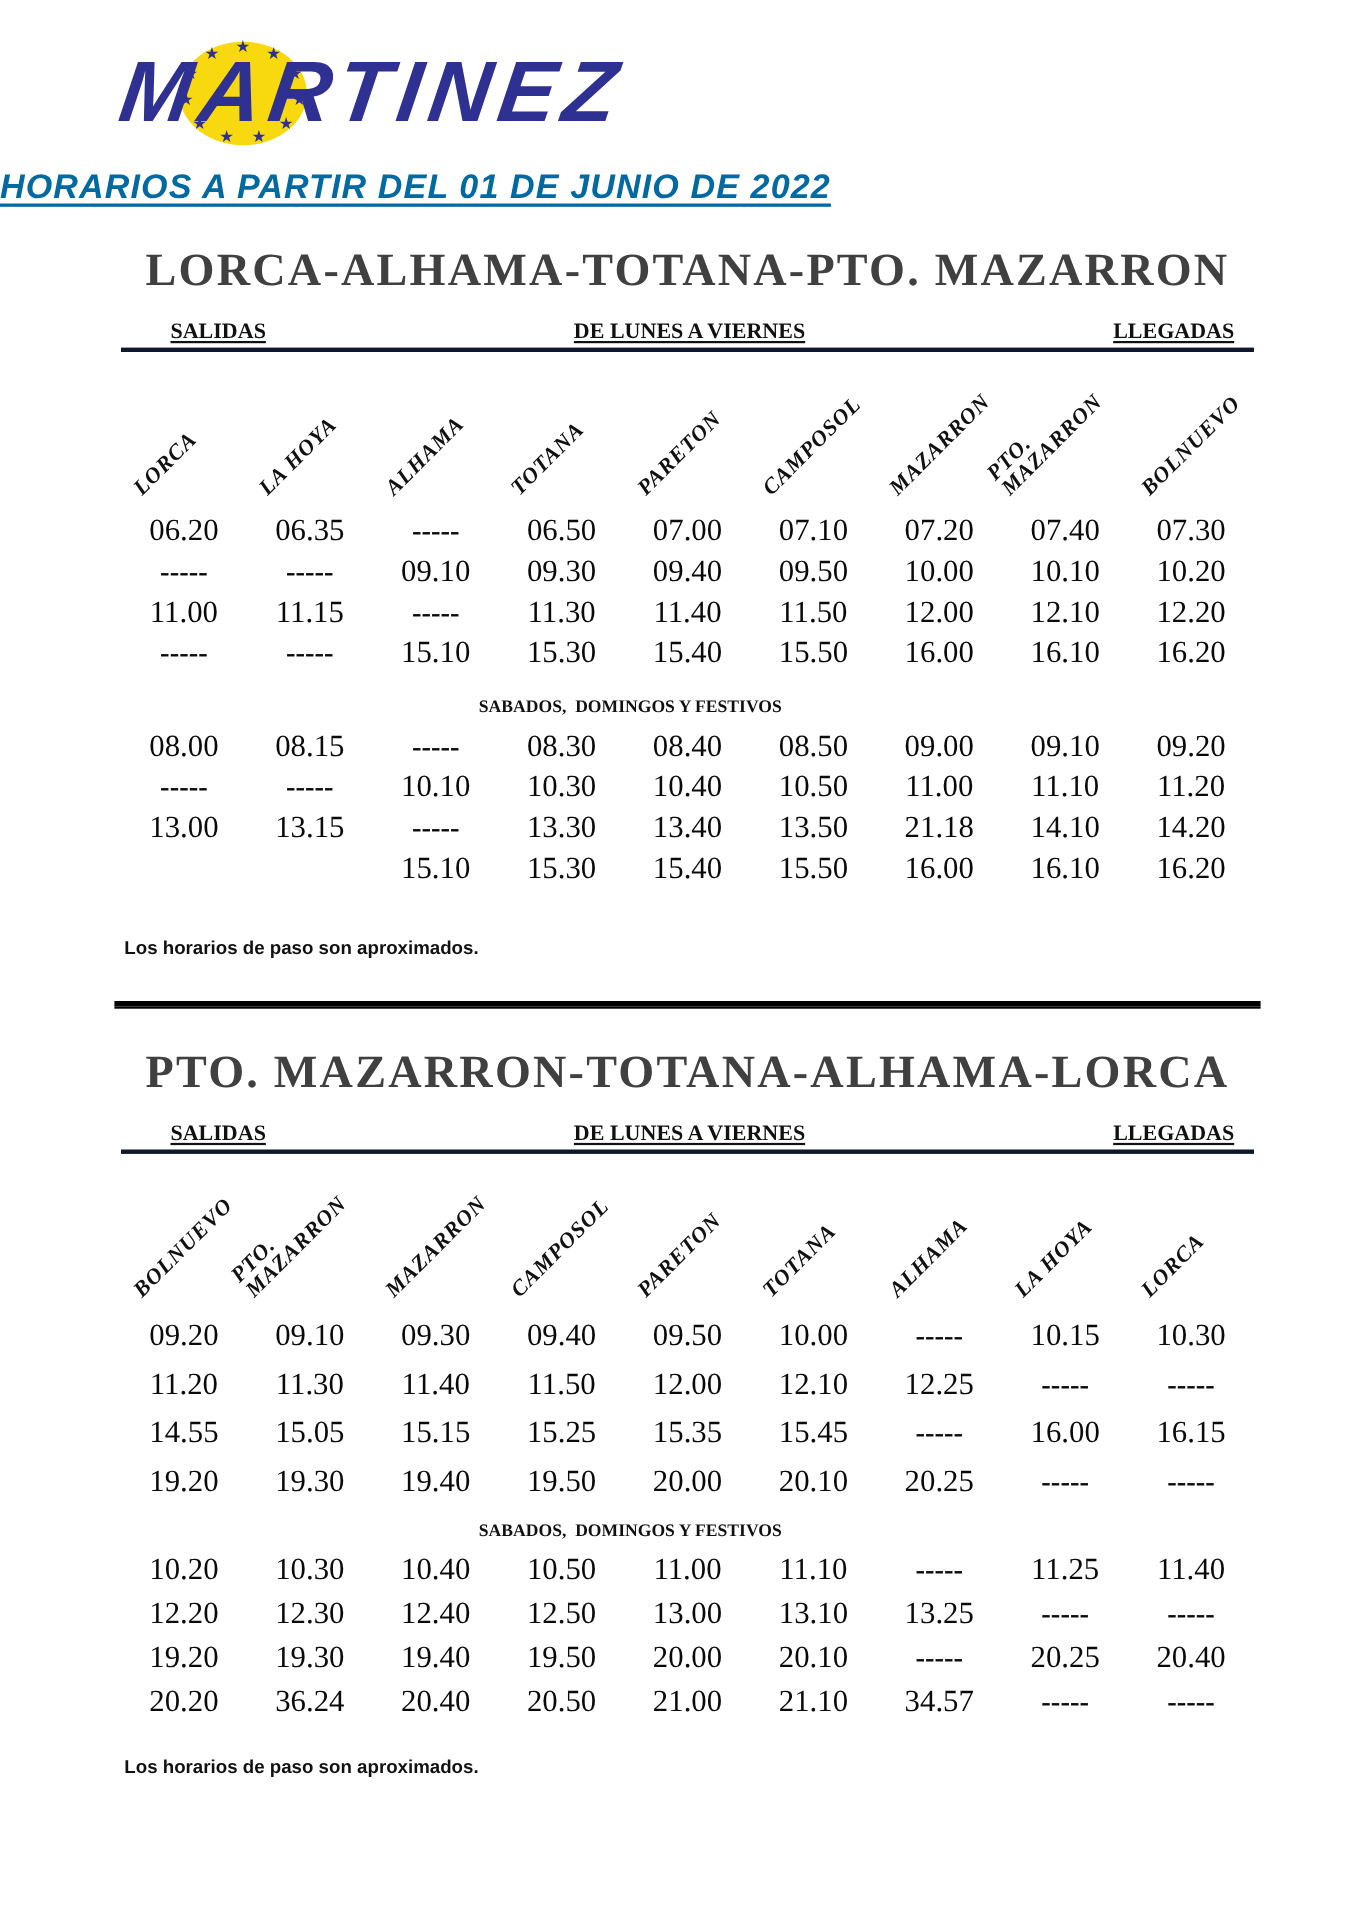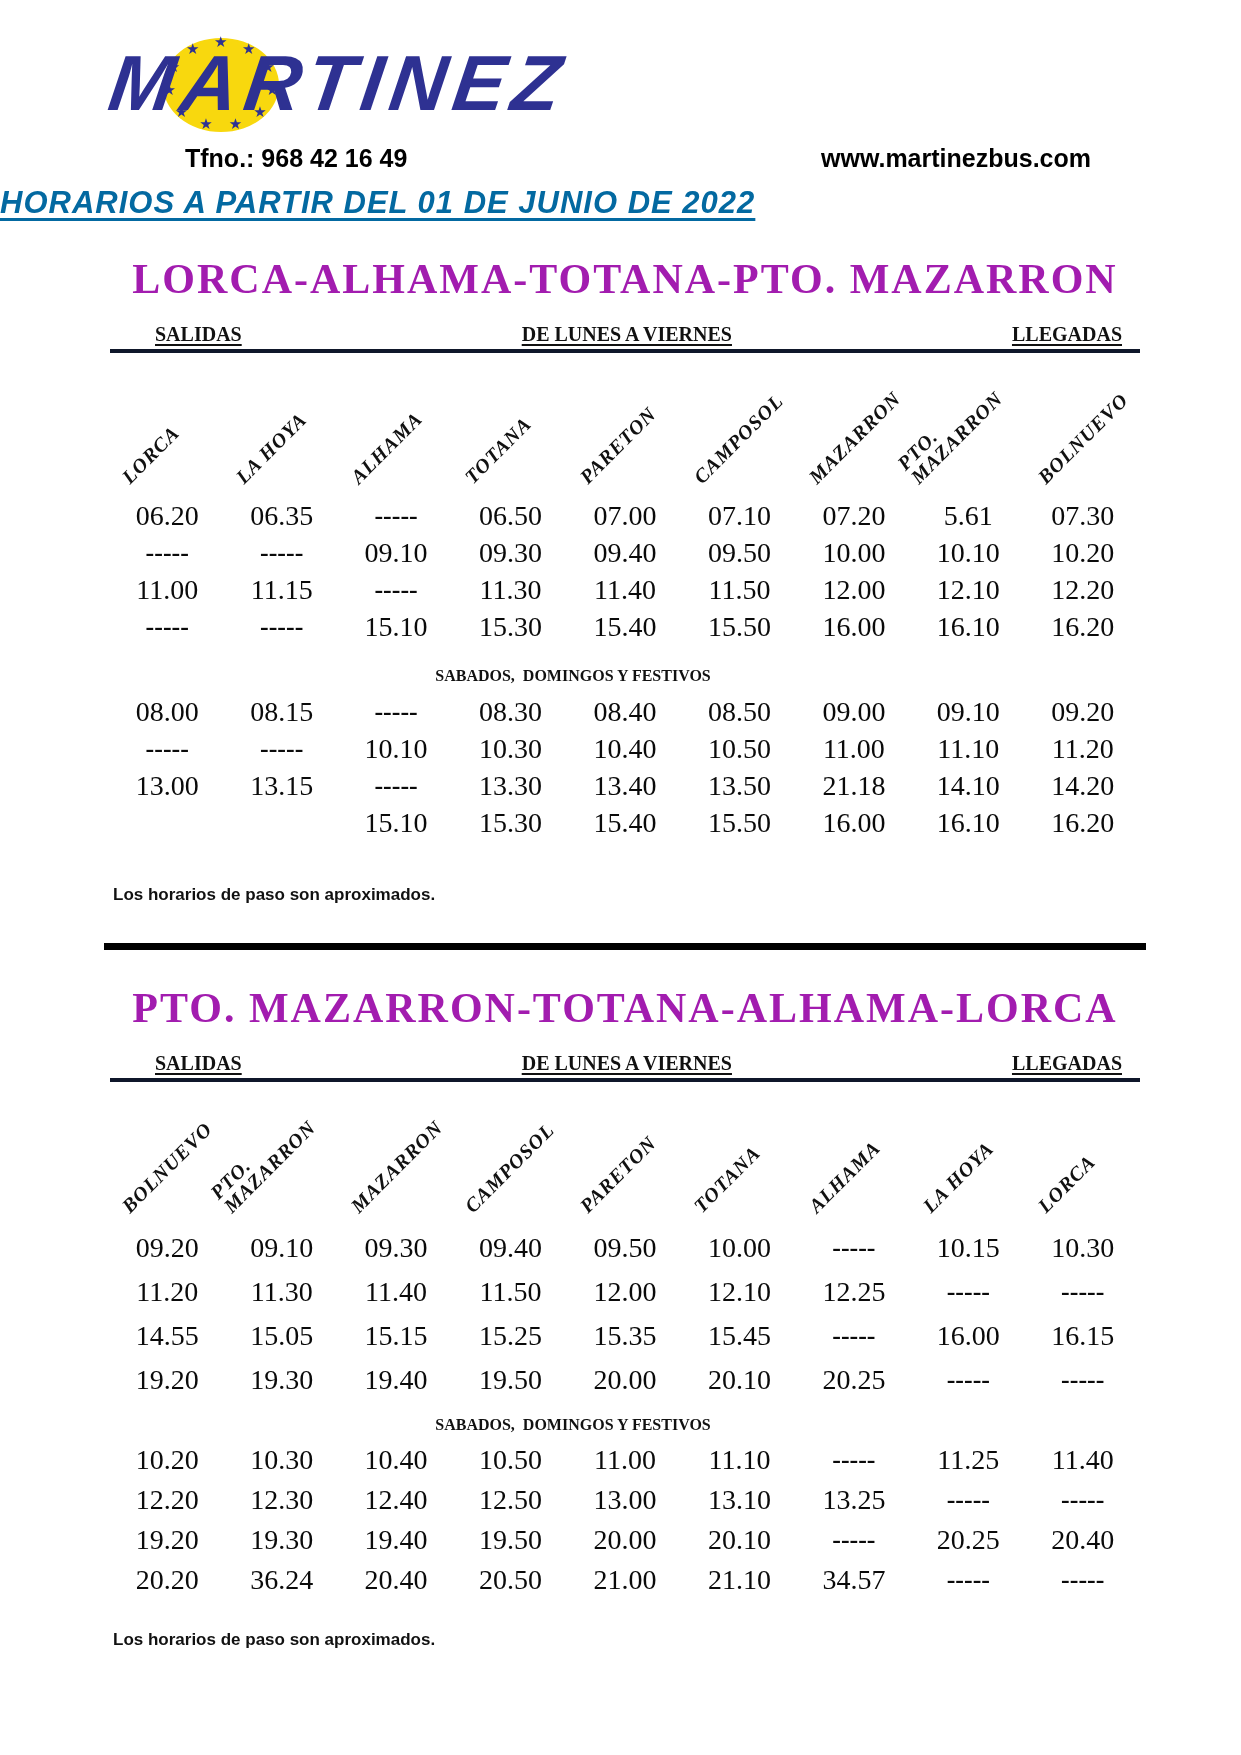--- a/index.html
+++ b/index.html
@@ -56,21 +56,21 @@
     text-decoration-thickness:3px;
     letter-spacing:1px;
   }
 
   
   .tt { margin-left:110px; width:1030px; }
   .tt-title {
     text-align:center;
     font-weight:bold; font-size:42px;
     letter-spacing:2px;
-    color:#a21caf;
+    color:#404040;
     margin-top:34px;
     white-space:nowrap;
   }
   .hdr-bar {
     display:flex; justify-content:space-between; align-items:flex-end;
     border-bottom:4px solid #0f172a;
     padding:0 18px 3px 45px;
     margin-top:20px;
     font-weight:bold; font-size:20px;
   }
@@ -130,24 +130,20 @@
         <span class="eu-star" style="left: 65.6501px; top: 79.2987px; color: rgb(46, 49, 146);">★</span>
         <span class="eu-star" style="left: 36.3499px; top: 79.2987px; color: rgb(46, 49, 146);">★</span>
         <span class="eu-star" style="left: 11.701px; top: 66.5042px; color: rgb(46, 49, 146);">★</span>
         <span class="eu-star" style="left: -0.470715px; top: 44.9772px; color: rgb(46, 49, 146);">★</span>
         <span class="eu-star" style="left: 3.69914px; top: 21.5526px; color: rgb(46, 49, 146);">★</span>
         <span class="eu-star" style="left: 22.8867px; top: 3.66735px; color: rgb(46, 49, 146);">★</span>
       </div>
     <div class="logo-text" style="color: rgb(46, 49, 146);">MARTINEZ</div>
   </div>
 
-  <div class="contact-row">
-    <span>Tfno.: 968 42 16 49</span>
-    <span>www.martinezbus.com</span>
-  </div>
 
   <div class="main-title">HORARIOS A PARTIR DEL 01 DE JUNIO DE 2022</div>
 
   <section class="tt" data-table="0">
     <h2 class="tt-title">LORCA-ALHAMA-TOTANA-PTO. MAZARRON</h2>
     <div class="hdr-bar">
       <span class="hdr-label">SALIDAS</span>
       <span class="hdr-label">DE LUNES A VIERNES</span>
       <span class="hdr-label">LLEGADAS</span>
     </div>
@@ -165,21 +161,21 @@
       </div>
     <div class="rows rows-weekday">
         <div class="time-row">
           <span class="time-cell">06.20</span>
           <span class="time-cell">06.35</span>
           <span class="time-cell dash">-----</span>
           <span class="time-cell">06.50</span>
           <span class="time-cell">07.00</span>
           <span class="time-cell">07.10</span>
           <span class="time-cell">07.20</span>
-          <span class="time-cell">5.61</span>
+          <span class="time-cell">07.40</span>
           <span class="time-cell">07.30</span>
         </div>
         <div class="time-row">
           <span class="time-cell dash">-----</span>
           <span class="time-cell dash">-----</span>
           <span class="time-cell">09.10</span>
           <span class="time-cell">09.30</span>
           <span class="time-cell">09.40</span>
           <span class="time-cell">09.50</span>
           <span class="time-cell">10.00</span>

